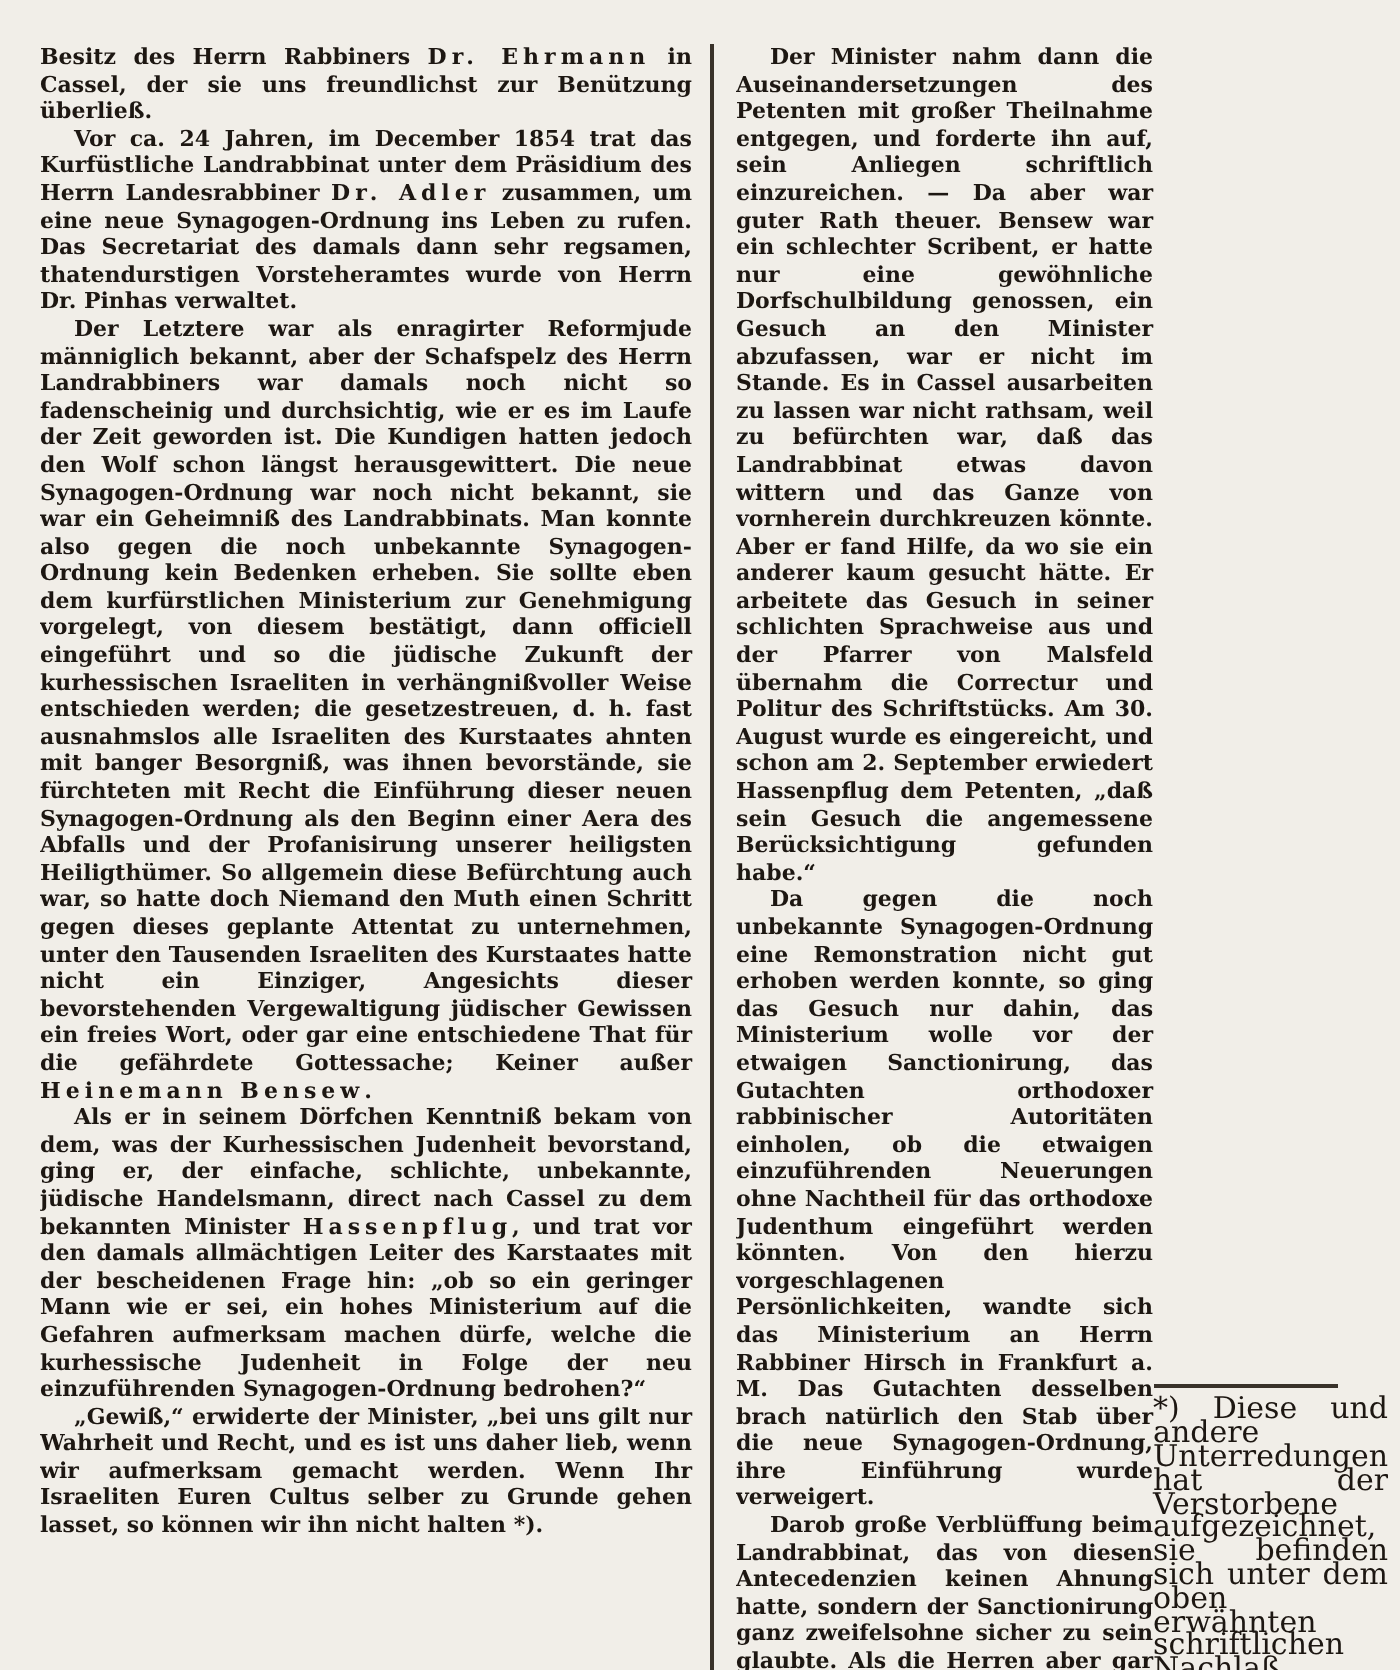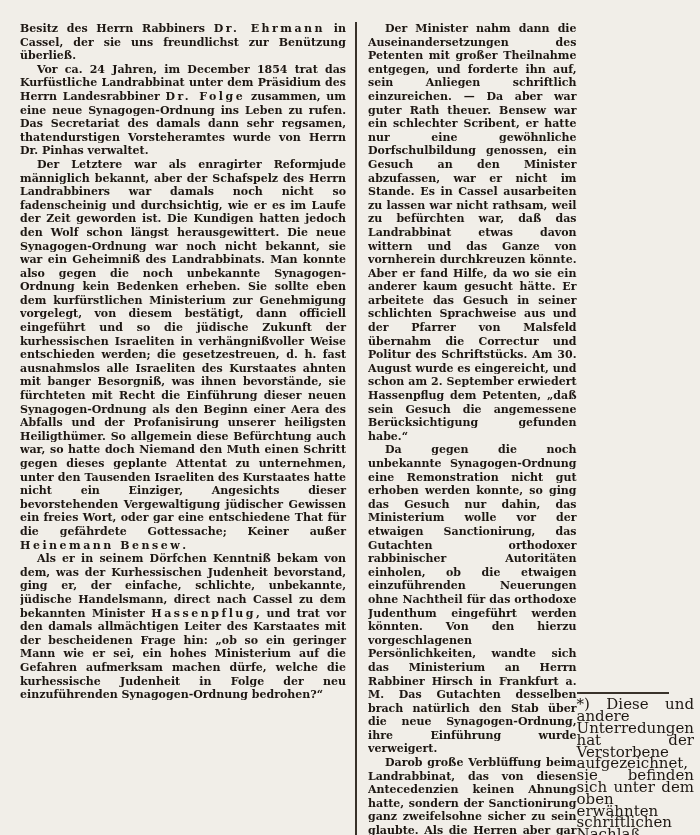--- a/index.html
+++ b/index.html
@@ -54,23 +54,24 @@
     text-align: justify;
     margin: 0;
   }
 </style>
 </head>
 <body>
 
 <div class="page">
   <div class="col left">
       <p class="para"><span>Besitz des Herrn Rabbiners </span><span class="spaced">Dr. Ehrmann</span><span> in Cassel, der sie uns freundlichst zur Benützung überließ.</span></p>
-      <p class="para indent"><span>Vor ca. 24 Jahren, im December 1854 trat das Kurfüstliche Landrabbinat unter dem Präsidium des Herrn Landesrabbiner </span><span class="spaced">Dr. Folge</span><span> zusammen, um eine neue Synagogen-Ordnung ins Leben zu rufen. Das Secretariat des damals dann sehr regsamen, thatendurstigen Vorsteheramtes wurde von Herrn Dr. Pinhas verwaltet.</span></p>
+      <p class="para indent"><span>Vor ca. 24 Jahren, im December 1854 trat das Kurfüstliche Landrabbinat unter dem Präsidium des Herrn Landesrabbiner </span><span class="spaced">Dr. Adler</span><span> zusammen, um eine neue Synagogen-Ordnung ins Leben zu rufen. Das Secretariat des damals dann sehr regsamen, thatendurstigen Vorsteheramtes wurde von Herrn Dr. Pinhas verwaltet.</span></p>
       <p class="para indent"><span>Der Letztere war als enragirter Reformjude männiglich bekannt, aber der Schafspelz des Herrn Landrabbiners war damals noch nicht so fadenscheinig und durchsichtig, wie er es im Laufe der Zeit geworden ist. Die Kundigen hatten jedoch den Wolf schon längst herausgewittert. Die neue Synagogen-Ordnung war noch nicht bekannt, sie war ein Geheimniß des Landrabbinats. Man konnte also gegen die noch unbekannte Synagogen-Ordnung kein Bedenken erheben. Sie sollte eben dem kurfürstlichen Ministerium zur Genehmigung vorgelegt, von diesem bestätigt, dann officiell eingeführt und so die jüdische Zukunft der kurhessischen Israeliten in verhängnißvoller Weise entschieden werden; die gesetzestreuen, d. h. fast ausnahmslos alle Israeliten des Kurstaates ahnten mit banger Besorgniß, was ihnen bevorstände, sie fürchteten mit Recht die Einführung dieser neuen Synagogen-Ordnung als den Beginn einer Aera des Abfalls und der Profanisirung unserer heiligsten Heiligthümer. So allgemein diese Befürchtung auch war, so hatte doch Niemand den Muth einen Schritt gegen dieses geplante Attentat zu unternehmen, unter den Tausenden Israeliten des Kurstaates hatte nicht ein Einziger, Angesichts dieser bevorstehenden Vergewaltigung jüdischer Gewissen ein freies Wort, oder gar eine entschiedene That für die gefährdete Gottessache; Keiner außer </span><span class="spaced">Heinemann Bensew</span><span>.</span></p>
       <p class="para indent"><span>Als er in seinem Dörfchen Kenntniß bekam von dem, was der Kurhessischen Judenheit bevorstand, ging er, der einfache, schlichte, unbekannte, jüdische Handelsmann, direct nach Cassel zu dem bekannten Minister </span><span class="spaced">Hassenpflug</span><span>, und trat vor den damals allmächtigen Leiter des Karstaates mit der bescheidenen Frage hin: „ob so ein geringer Mann wie er sei, ein hohes Ministerium auf die Gefahren aufmerksam machen dürfe, welche die kurhessische Judenheit in Folge der neu einzuführenden Synagogen-Ordnung bedrohen?“</span></p>
+      <p class="para indent"><span>„Gewiß,“ erwiderte der Minister, „bei uns gilt nur Wahrheit und Recht, und es ist uns daher lieb, wenn wir aufmerksam gemacht werden. Wenn Ihr Israeliten Euren Cultus selber zu Grunde gehen lasset, so können wir ihn nicht halten *).</span></p>
     </div>
 
   <div class="divider"></div>
 
   <div class="col right">
     <div class="paras">
         <p class="para indent"><span>Der Minister nahm dann die Auseinandersetzungen des Petenten mit großer Theilnahme entgegen, und forderte ihn auf, sein Anliegen schriftlich einzureichen. — Da aber war guter Rath theuer. Bensew war ein schlechter Scribent, er hatte nur eine gewöhnliche Dorfschulbildung genossen, ein Gesuch an den Minister abzufassen, war er nicht im Stande. Es in Cassel ausarbeiten zu lassen war nicht rathsam, weil zu befürchten war, daß das Landrabbinat etwas davon wittern und das Ganze von vornherein durchkreuzen könnte. Aber er fand Hilfe, da wo sie ein anderer kaum gesucht hätte. Er arbeitete das Gesuch in seiner schlichten Sprachweise aus und der Pfarrer von Malsfeld übernahm die Correctur und Politur des Schriftstücks. Am 30. August wurde es eingereicht, und schon am 2. September erwiedert Hassenpflug dem Petenten, „daß sein Gesuch die angemessene Berücksichtigung gefunden habe.“</span></p>
         <p class="para indent"><span>Da gegen die noch unbekannte Synagogen-Ordnung eine Remonstration nicht gut erhoben werden konnte, so ging das Gesuch nur dahin, das Ministerium wolle vor der etwaigen Sanctionirung, das Gutachten orthodoxer rabbinischer Autoritäten einholen, ob die etwaigen einzuführenden Neuerungen ohne Nachtheil für das orthodoxe Judenthum eingeführt werden könnten. Von den hierzu vorgeschlagenen Persönlichkeiten, wandte sich das Ministerium an Herrn Rabbiner Hirsch in Frankfurt a. M. Das Gutachten desselben brach natürlich den Stab über die neue Synagogen-Ordnung, ihre Einführung wurde verweigert.</span></p>
         <p class="para indent"><span>Darob große Verblüffung beim Landrabbinat, das von diesen Antecedenzien keinen Ahnung hatte, sondern der Sanctionirung ganz zweifelsohne sicher zu sein glaubte. Als die Herren aber gar erfuhren, daß es ein einfacher Dorfjude, der Malsfelder Gemeindeälteste Bensew war, der einen so dicken Strich durch die landrabbinatliche Rechnung gemacht hatte, da kannte der Unmuth der betr. Herren keine Grenzen mehr. — Herr Dr. Pinhas ließ den Attentäter zu sich kommen, und fuhr, als er erschien, mit einer wahren Beserkerwuth auf ihn los, wie er, der ungebildete Landmann, die Dreistigkeit haben könne, auf solche Weise die Pläne des hohen Landrabbinats und Vorsteheramtes zu durchkreuzen u. s. w. u. s. w. Er drohte, ihn seiner Stellung als Gemeindeältester zu entheben, er gab füglich gute, süße Worte, damit der „ungebildete Landsmann“ seine Opposition aufgebe; alles schei-</span></p>
       </div>

